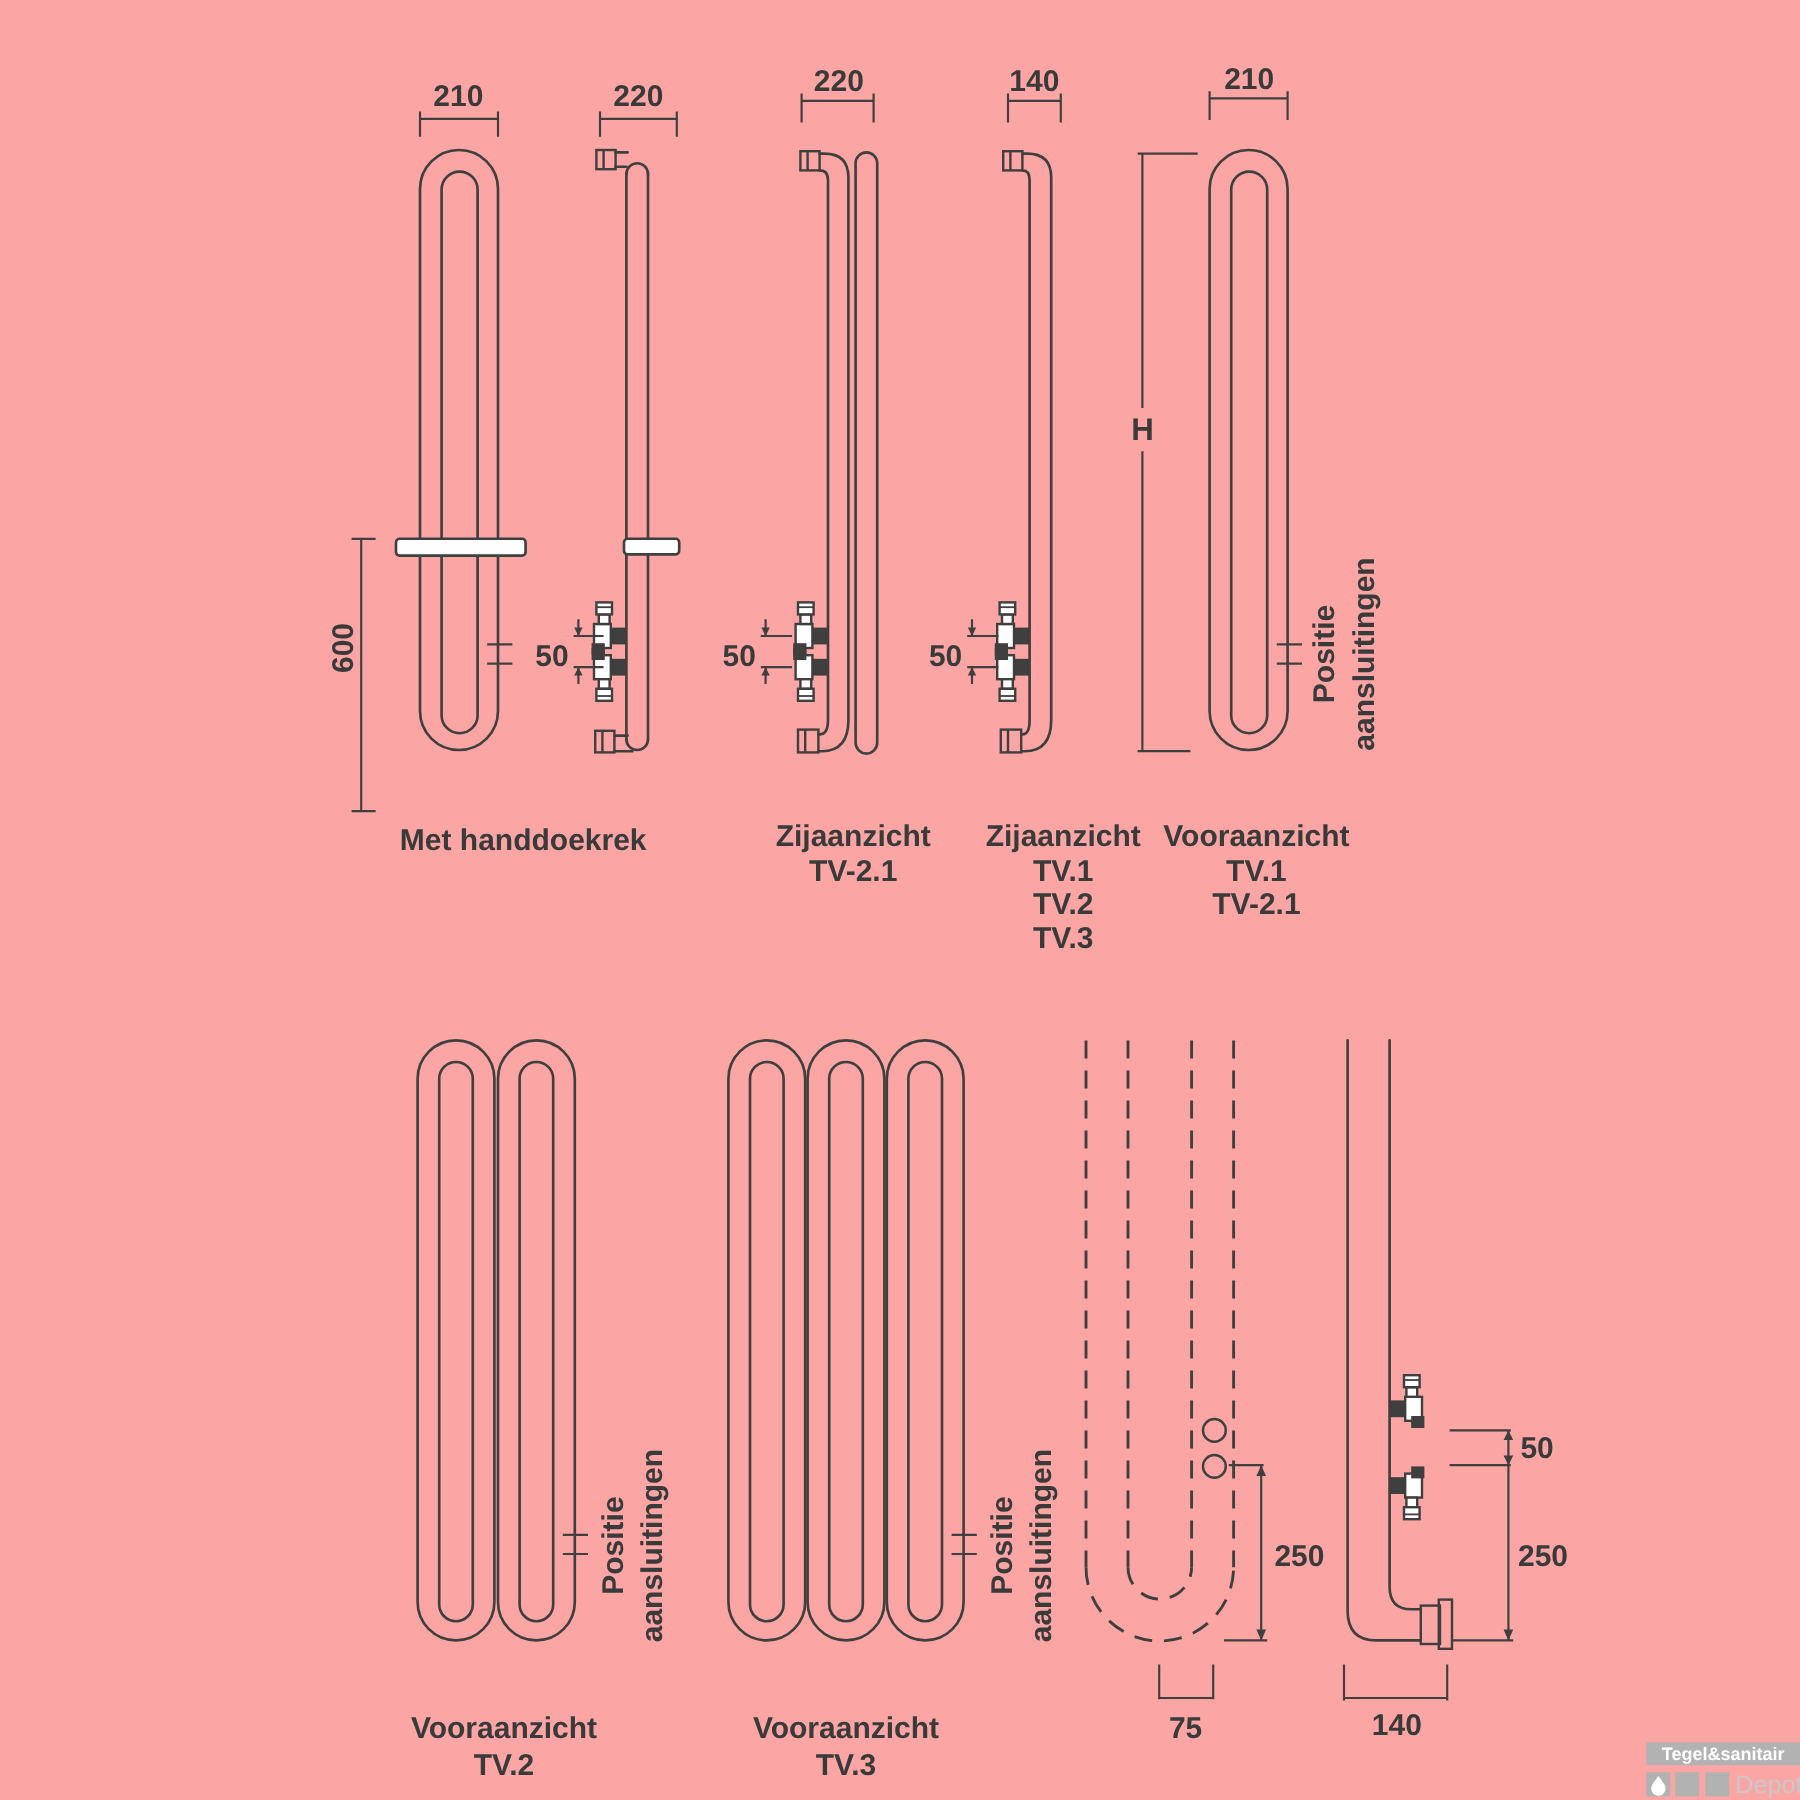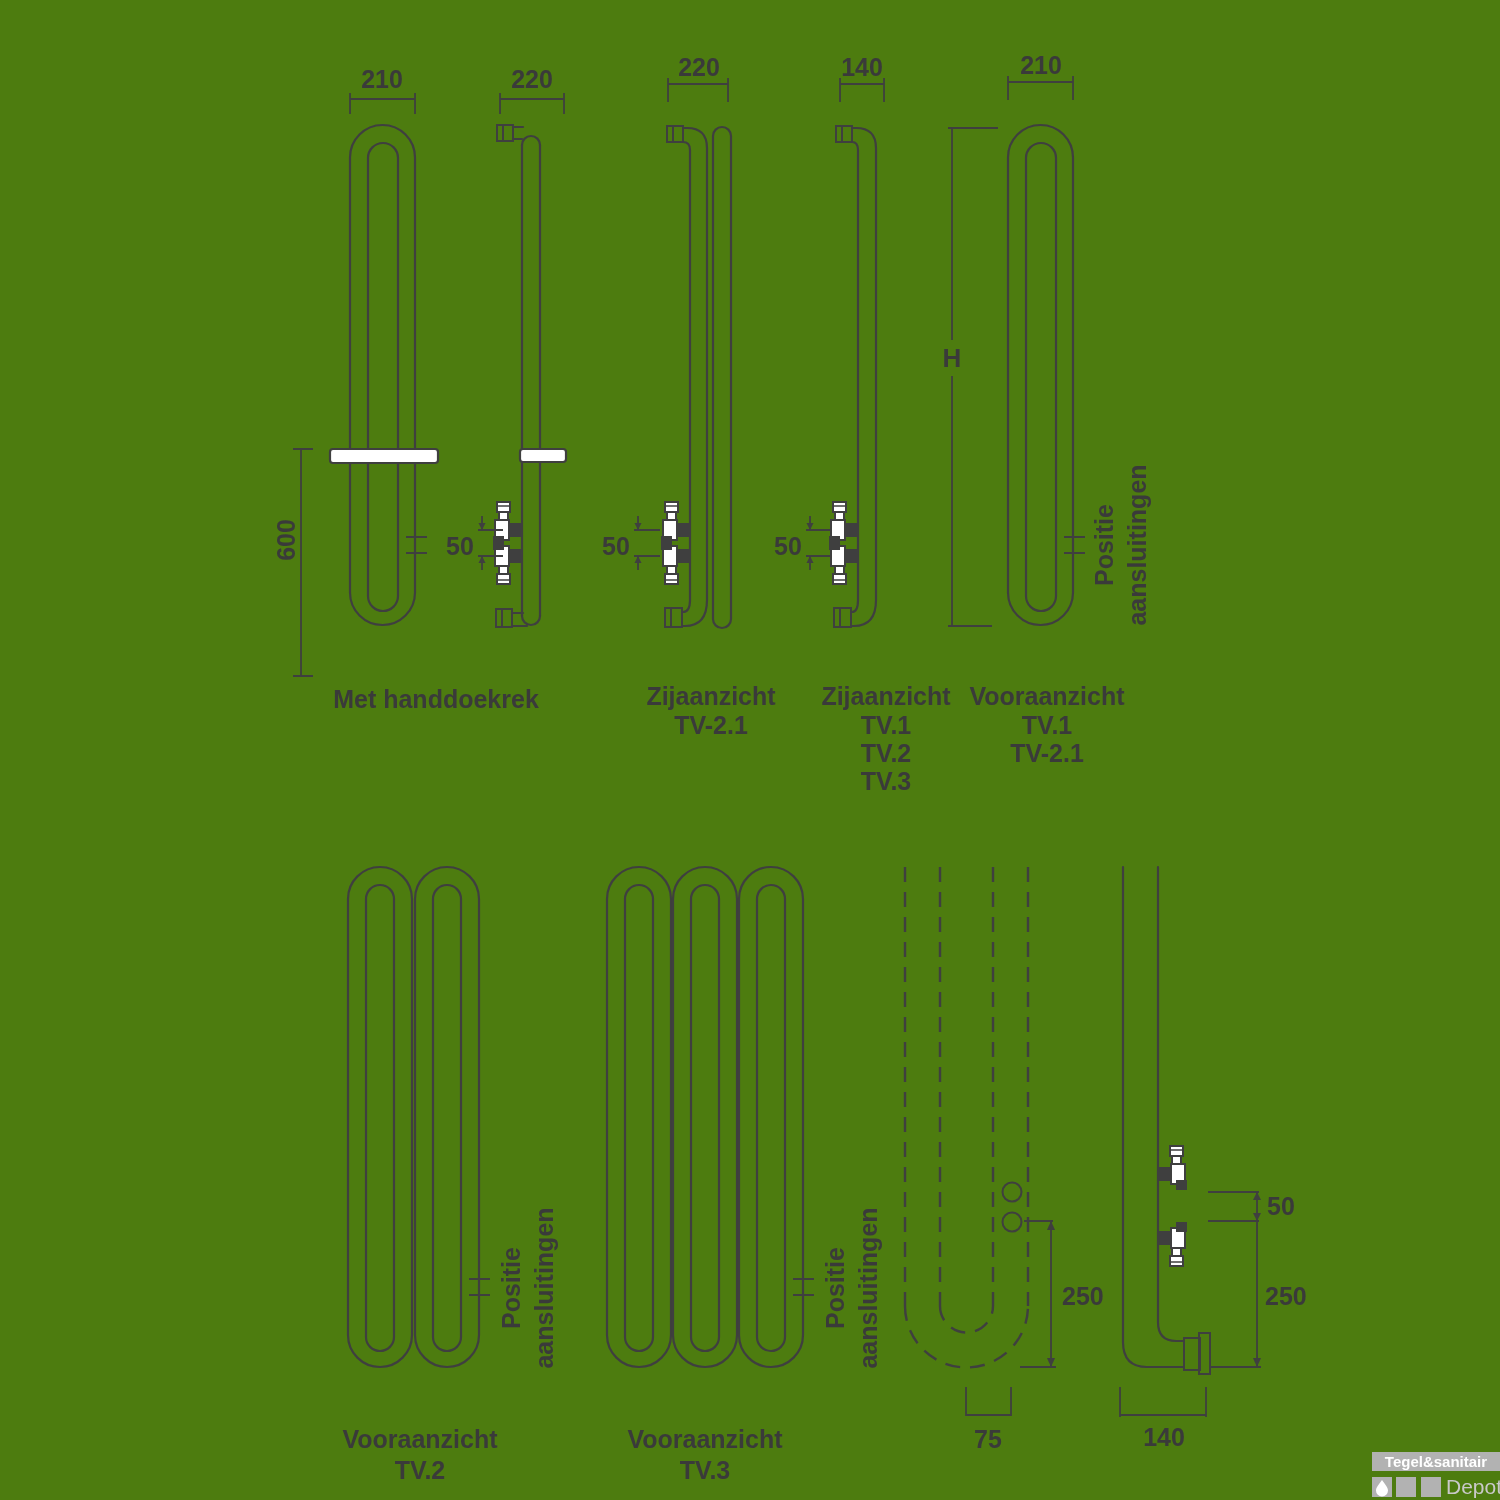--- a/index.html
+++ b/index.html
@@ -1,16 +1,16 @@
 <!DOCTYPE html>
 <html><head>
 <meta charset="utf-8">
 <style>
   html,body{margin:0;padding:0;background:#ffffff;width:1500px;height:1500px;}
-  .stage{position:relative;width:1500px;height:1500px;background:#4d7c0f;overflow:hidden;}
+  .stage{position:relative;width:1500px;height:1500px;background:#fca5a5;overflow:hidden;}
   svg{display:block;}
   .ln{stroke:#3f3f3f;stroke-width:2.2;fill:none;stroke-linecap:round;}
   .lnt{stroke:#3f3f3f;stroke-width:2;fill:none;}
   .dim{stroke:#3f3f3f;stroke-width:1.8;fill:none;stroke-linecap:butt;}
   .dash{stroke:#3f3f3f;stroke-width:2.4;fill:none;stroke-dasharray:15 10;stroke-linecap:butt;}
   .arr{fill:#3f3f3f;stroke:none;}
   .wfill{fill:#ffffff;stroke:#3f3f3f;stroke-width:2.2;}
   text{font-family:"Liberation Sans",sans-serif;fill:#3a3a3a;font-weight:600;}
   .t25{font-size:25px;}
   .t26{font-size:26px;}

